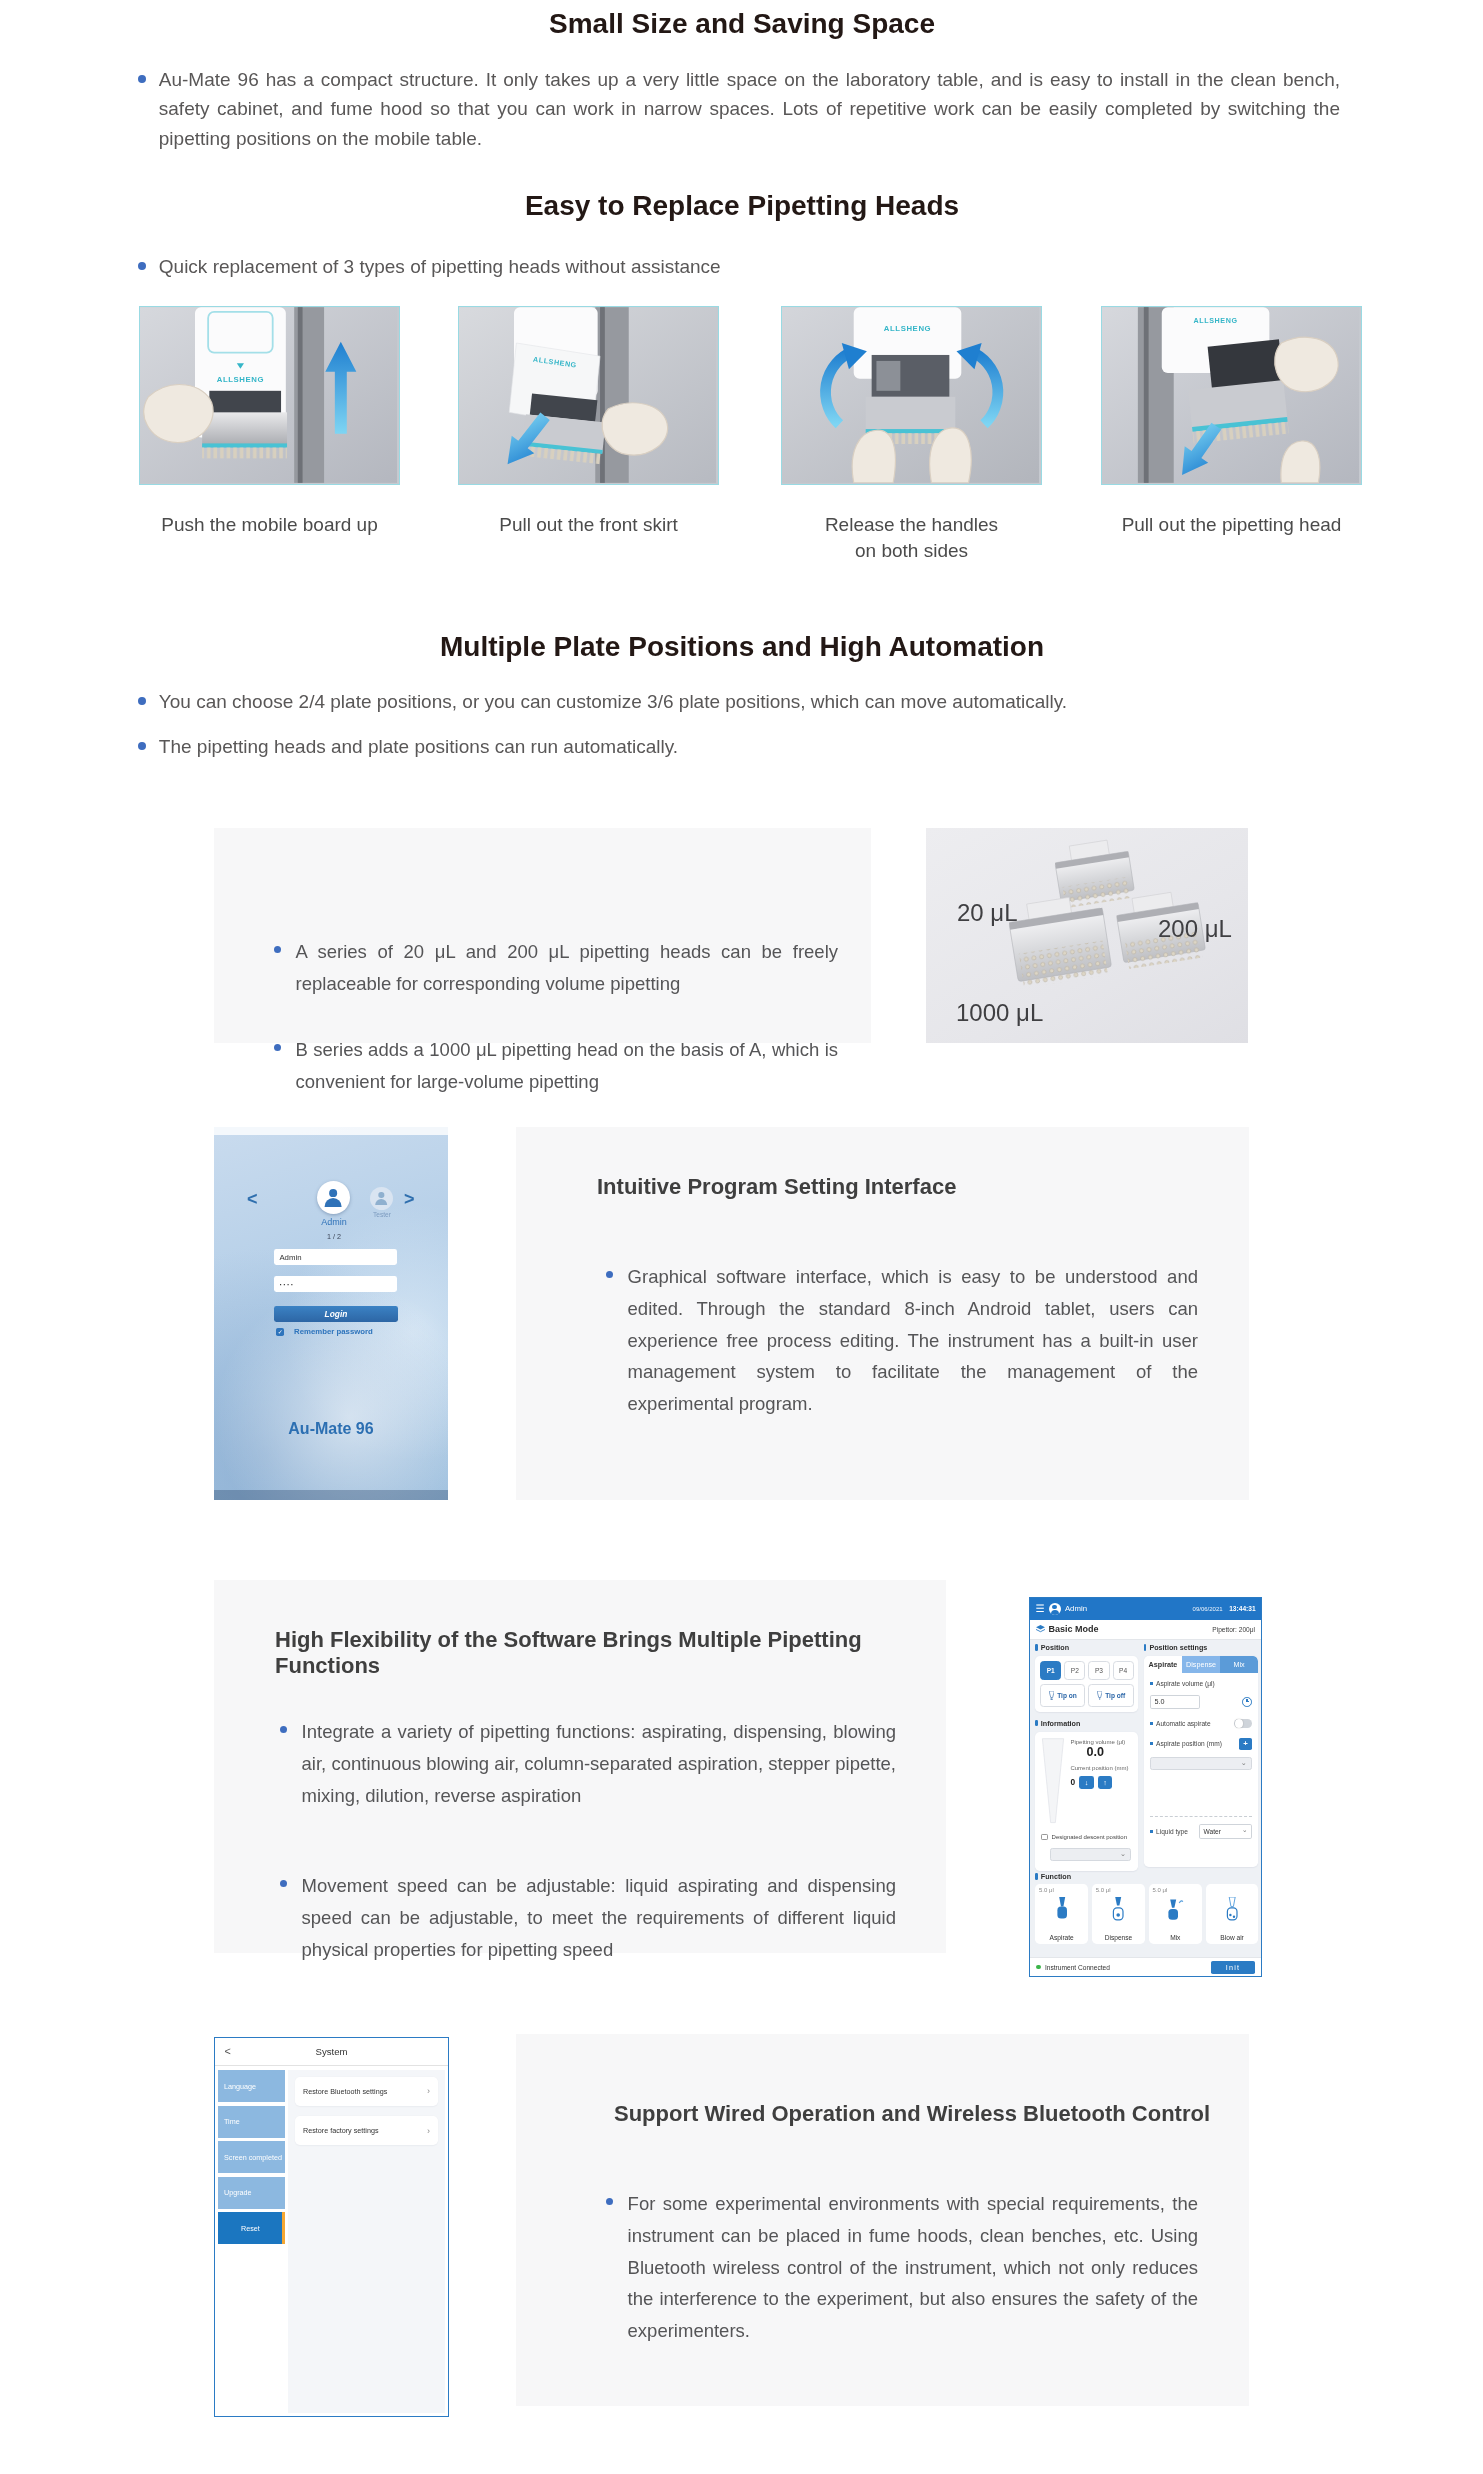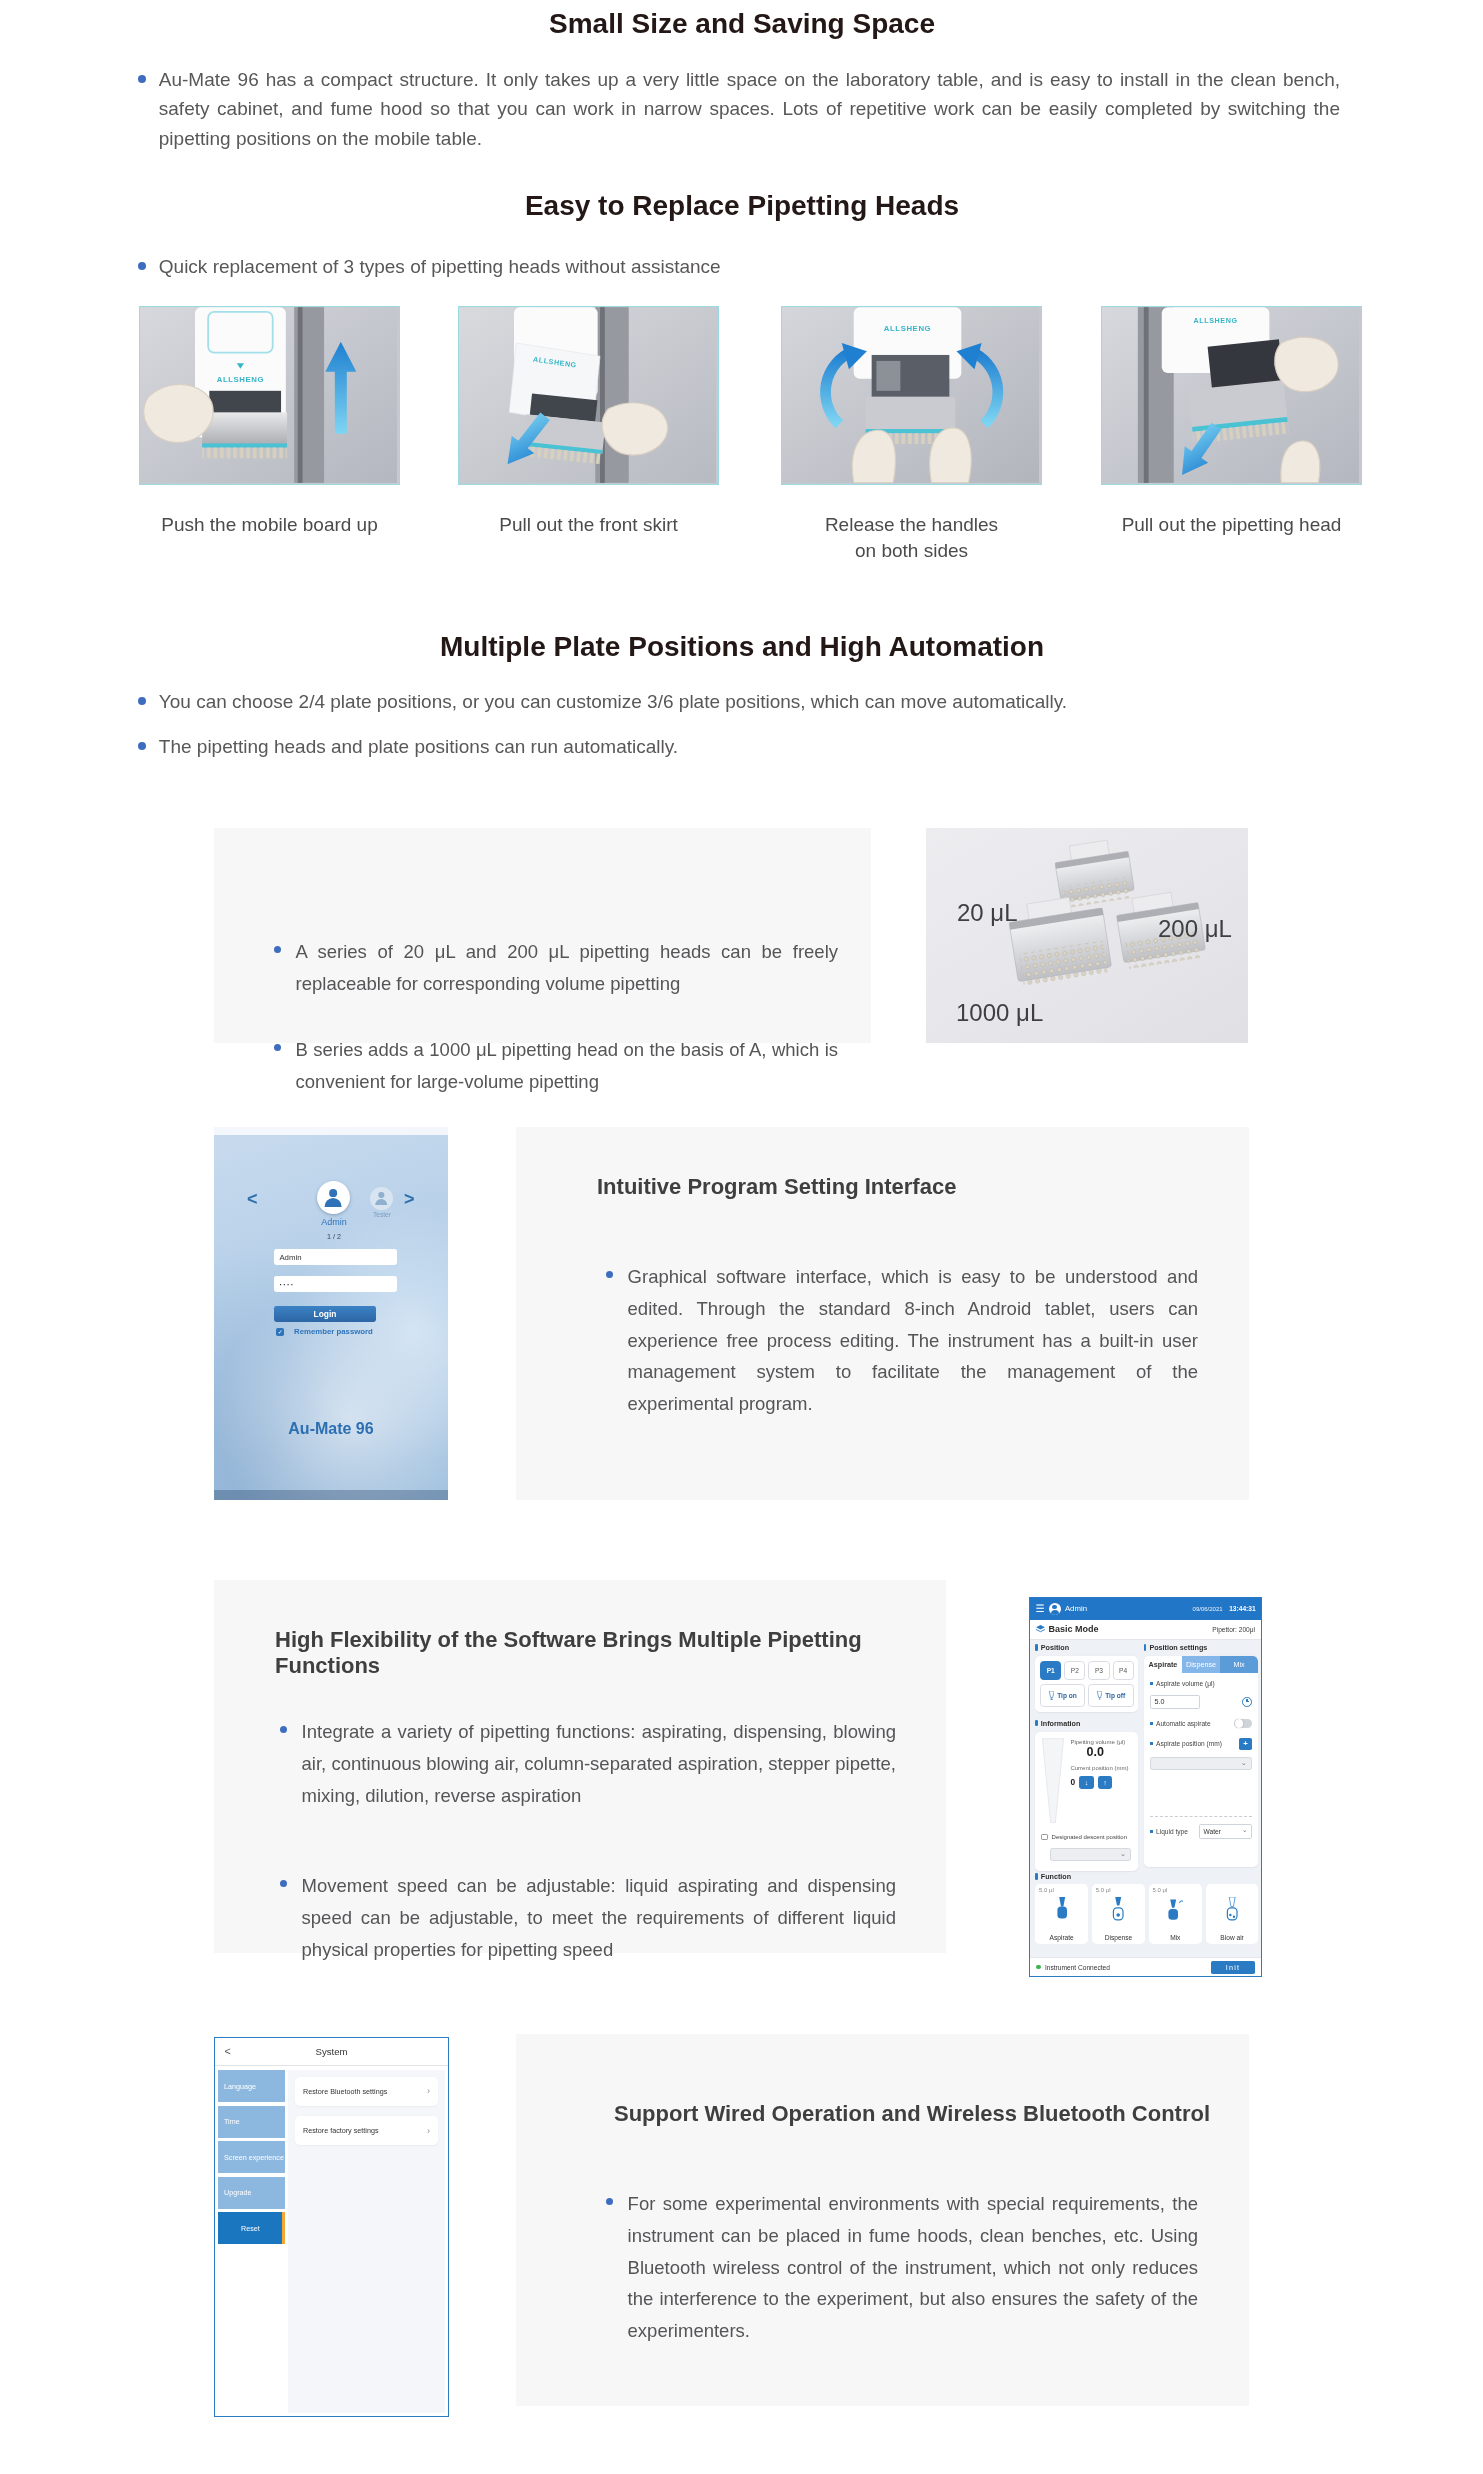--- a/index.html
+++ b/index.html
@@ -38,23 +38,23 @@
   .login::after  { content:""; position:absolute; left:0; bottom:0; width:100%; height:9.6px; background:rgba(38,66,102,.35); }
   .chev { position:absolute; font-size:18px; color:#2f6fae; font-weight:bold; }
   .av-big { position:absolute; left:103px; top:54px; width:33px; height:33px; border-radius:50%; background:#fff; box-shadow:0 1.2px 3.6px rgba(40,70,110,.35); }
   .av-sm  { position:absolute; left:156px; top:60px; width:23px; height:23px; border-radius:50%; background:#d9e4f1; }
   .pers { position:absolute; left:50%; top:50%; transform:translate(-50%,-50%); width:60%; height:60%; overflow:hidden; }
   .pers::before { content:""; position:absolute; left:50%; top:6%; transform:translateX(-50%); width:40%; height:40%; border-radius:50%; background:#2f72b8; }
   .pers::after  { content:""; position:absolute; left:50%; top:52%; transform:translateX(-50%); width:86%; height:48%; border-radius:50% 50% 0 0/90% 90% 0 0; background:#2f72b8; }
   .av-sm .pers::before, .av-sm .pers::after { background:#8fb0cf; }
   .lfield { position:absolute; left:60px; width:123px; height:16px; background:#fff; border:none; border-radius:2.4px;
             font-size:7.8px; color:#333; padding:0 5.4px; font-family:"Liberation Sans",sans-serif; }
-  .lbtn { position:absolute; left:60px; top:179px; width:102px; height:15.6px; border-radius:2.4px;
+  .lbtn { position:absolute; left:60px; top:179px; width:124px; height:15.6px; border-radius:2.4px;
           background:linear-gradient(#3b82c4,#2d66a5); color:#fff; font-weight:bold; font-size:8.4px;
-          display:flex; align-items:center; justify-content:center; }
+          display:flex; align-items:center; justify-content:center;font-style:italic; }
   .lcheck { position:absolute; left:62px; top:201px; width:8.4px; height:8.4px; background:#2e74bc; border-radius:1.8px;
             color:#fff; font-size:6px; line-height:8.4px; text-align:center; }
   .llogo { position:absolute; left:0; top:293px; width:100%; text-align:center; font-size:16px; font-weight:bold; color:#2c6fb2; }
 
   
   .sw { position:absolute; left:1029px; top:1597px; width:233px; height:380px; background:#eef1f5; border:1.8px solid #2b7bc4; }
   .sw-top { position:absolute; left:0; top:0; width:100%; height:21.5px; background:#2176c7; display:flex; align-items:center; padding:0 5.4px; gap:4.2px; }
   .ham { color:#fff; font-size:10.2px; }
   .sw-ava { width:12px; height:12px; border-radius:50%; background:#fff; position:relative; overflow:hidden; }
   .sw-ava::before { content:""; position:absolute; width:4.8px; height:4.8px; border-radius:50%; background:#2176c7; left:3.6px; top:1.8px; }
@@ -543,21 +543,21 @@
   </div>
 
   <div class="sys">
     <div class="sys-h">
       <span>System</span>
     </div>
     <span class="sys-back">&lt;</span>
     <div class="sys-side">
       <div class="sitem">Language</div>
       <div class="sitem">Time</div>
-      <div class="sitem">Screen experience</div>
+      <div class="sitem">Screen completed</div>
       <div class="sitem">Upgrade</div>
       <div class="sitem sel">Reset</div>
     </div>
     <div class="sys-c">
       <div class="srow">
         <span>Restore Bluetooth settings</span>
         <span class="chv">›</span>
       </div>
       <div class="srow">
         <span>Restore factory settings</span>

